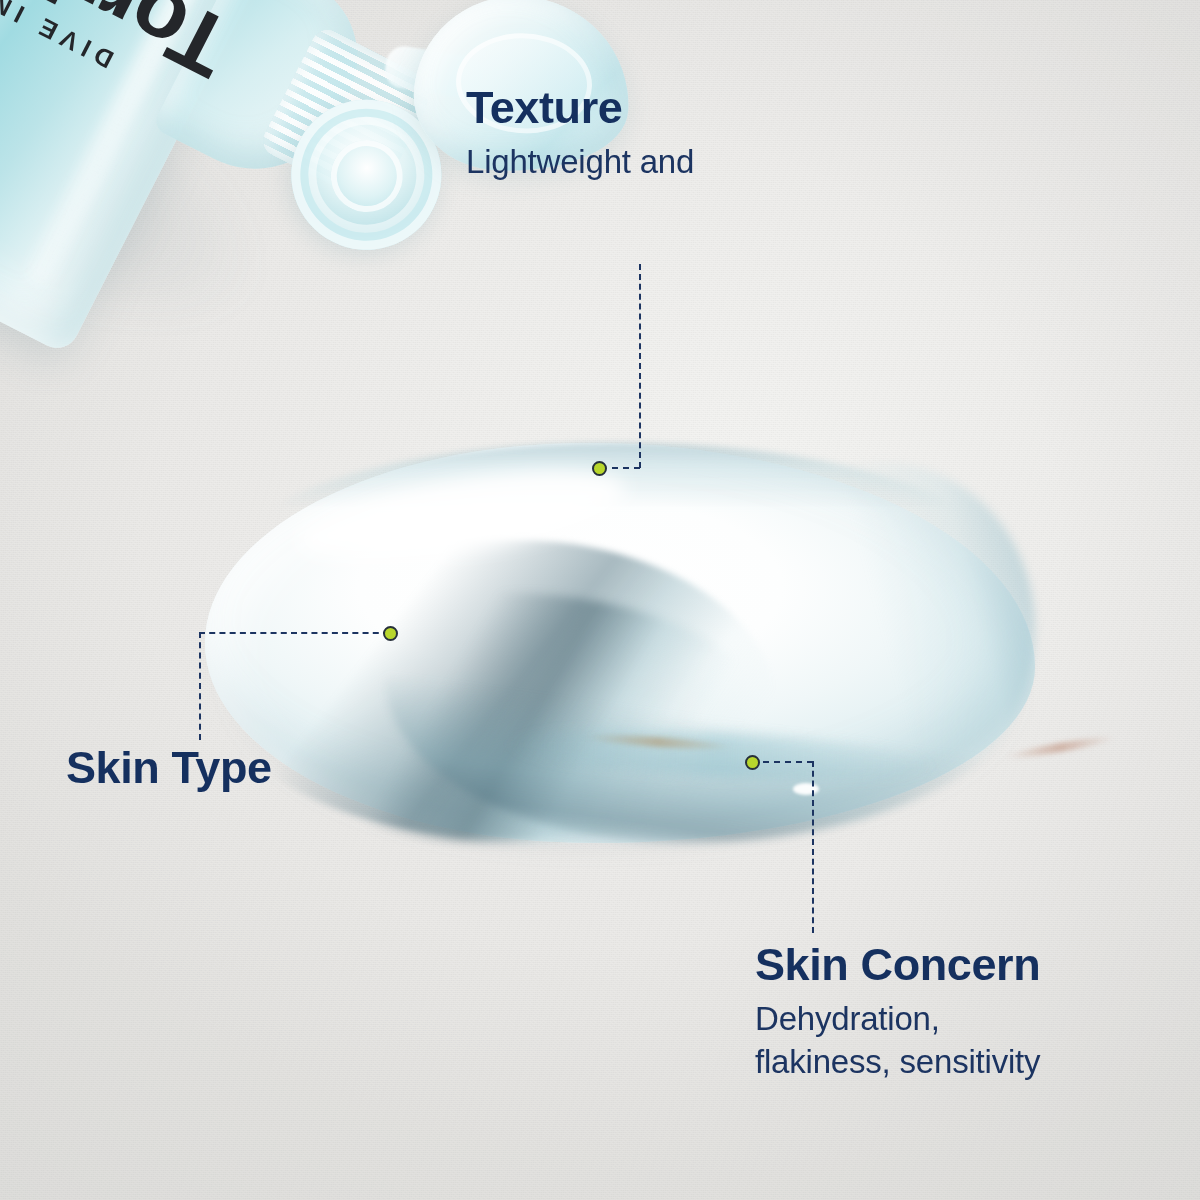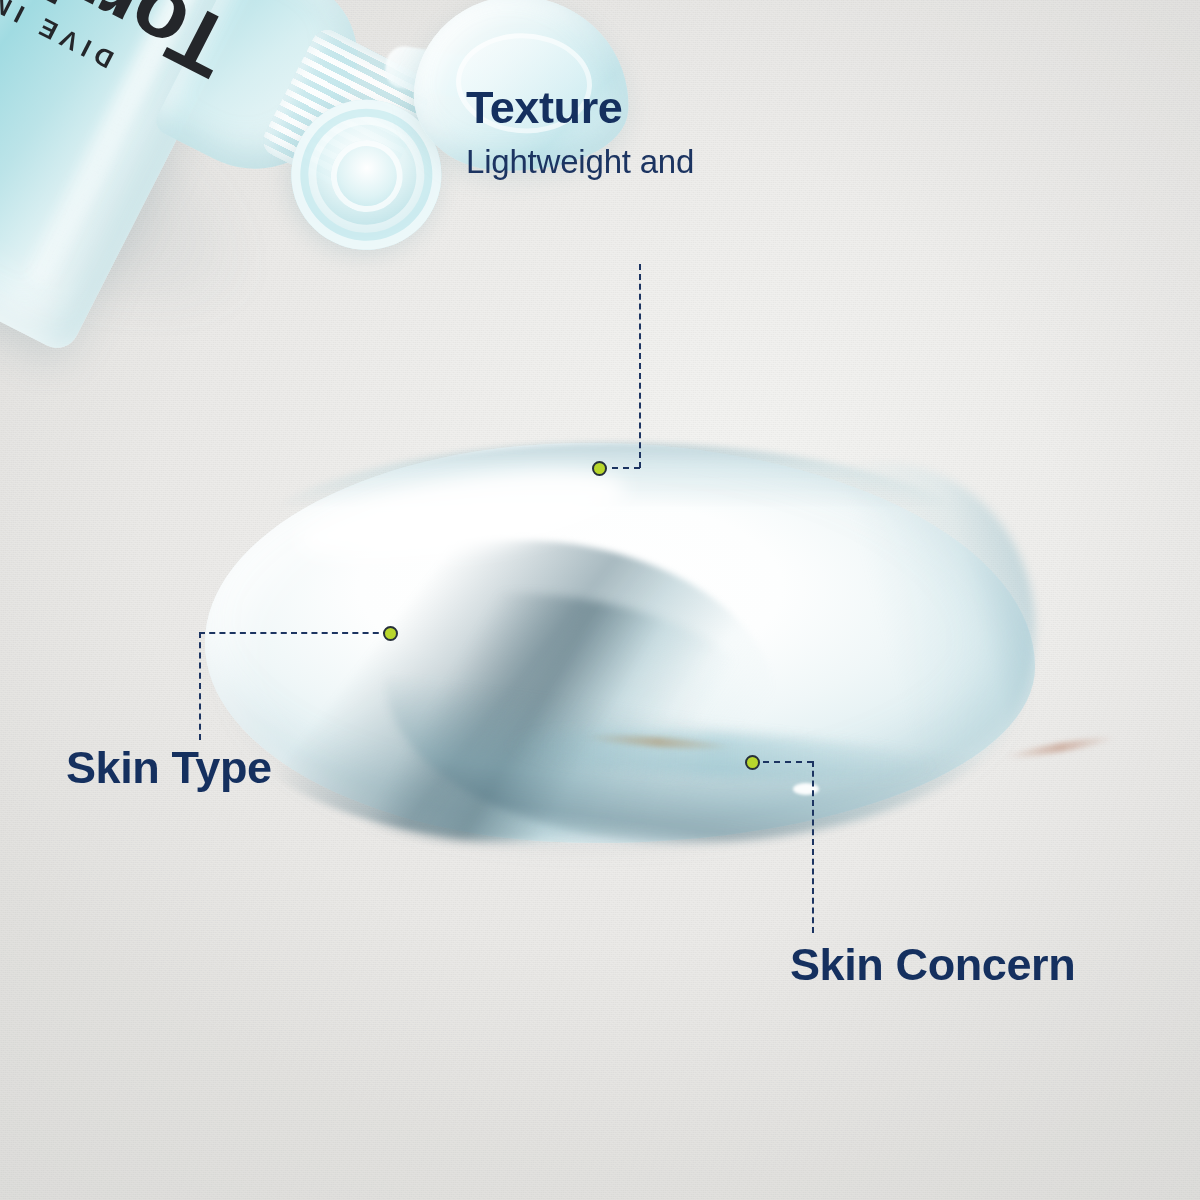--- a/index.html
+++ b/index.html
@@ -333,21 +333,21 @@
     font-weight:400;
     font-size:33px;
     line-height:1.32;
     letter-spacing:-.2px;
     margin-top:8px;
   }
   .callout-body span { display:block; white-space:nowrap; }
 
   #callout-texture       { left:466px; top:84px;  }
   #callout-skin-type     { left:66px;  top:744px; }
-  #callout-skin-concern  { left:790px; top:941px; }
+  #callout-skin-concern  { left:755px; top:941px; }
 </style>
 </head>
 <body>
 
 <div id="stage">
 
   <div class="bg-base"></div>
   <div class="bg-grain"></div>
   <div class="bg-vignette"></div>
 
@@ -411,16 +411,18 @@
     </div>
   </div>
 
   <div class="callout" id="callout-skin-type">
     <div class="callout-title">Skin Type</div>
   </div>
 
   <div class="callout" id="callout-skin-concern">
     <div class="callout-title">Skin Concern</div>
     <div class="callout-body">
+      <span>Dehydration,</span>
+      <span>flakiness, sensitivity</span>
     </div>
   </div>
 
 </div>
 
 </body></html>

